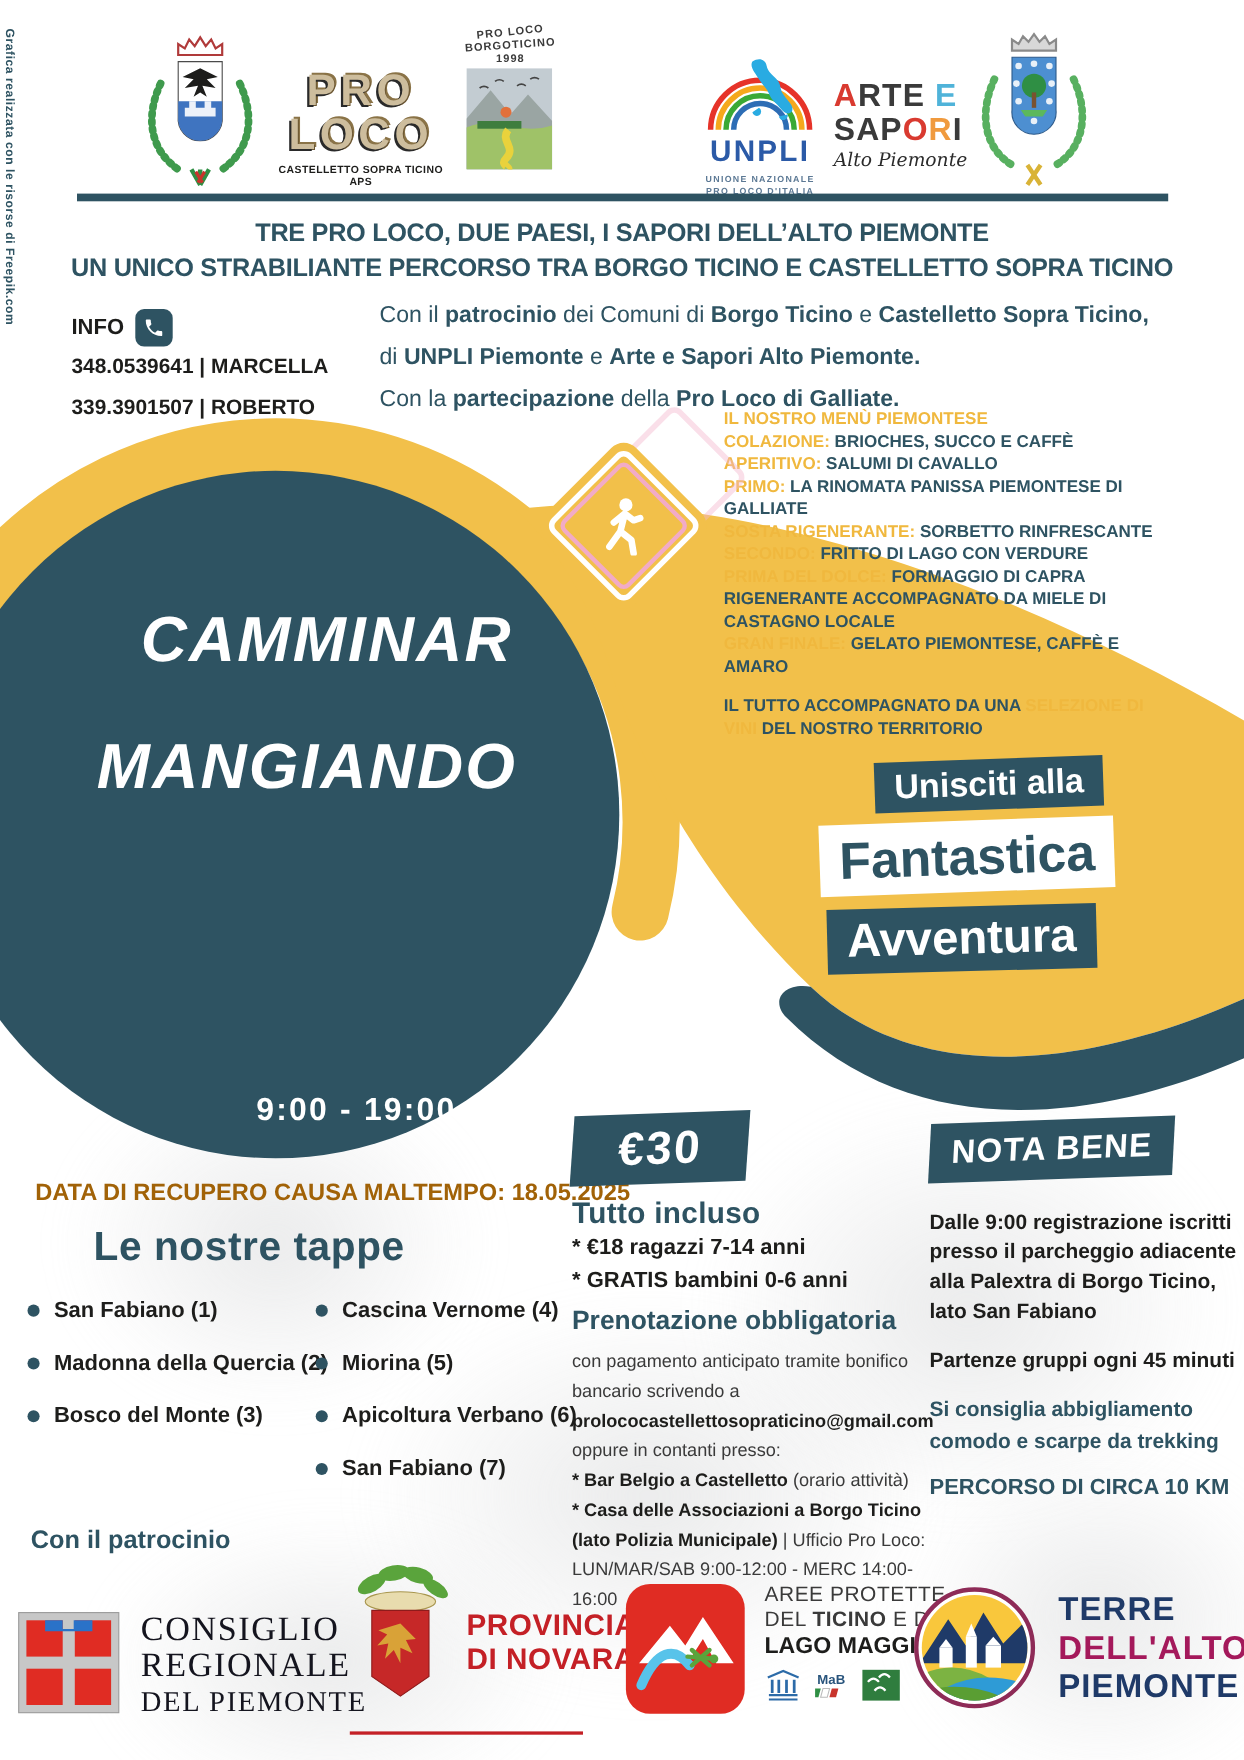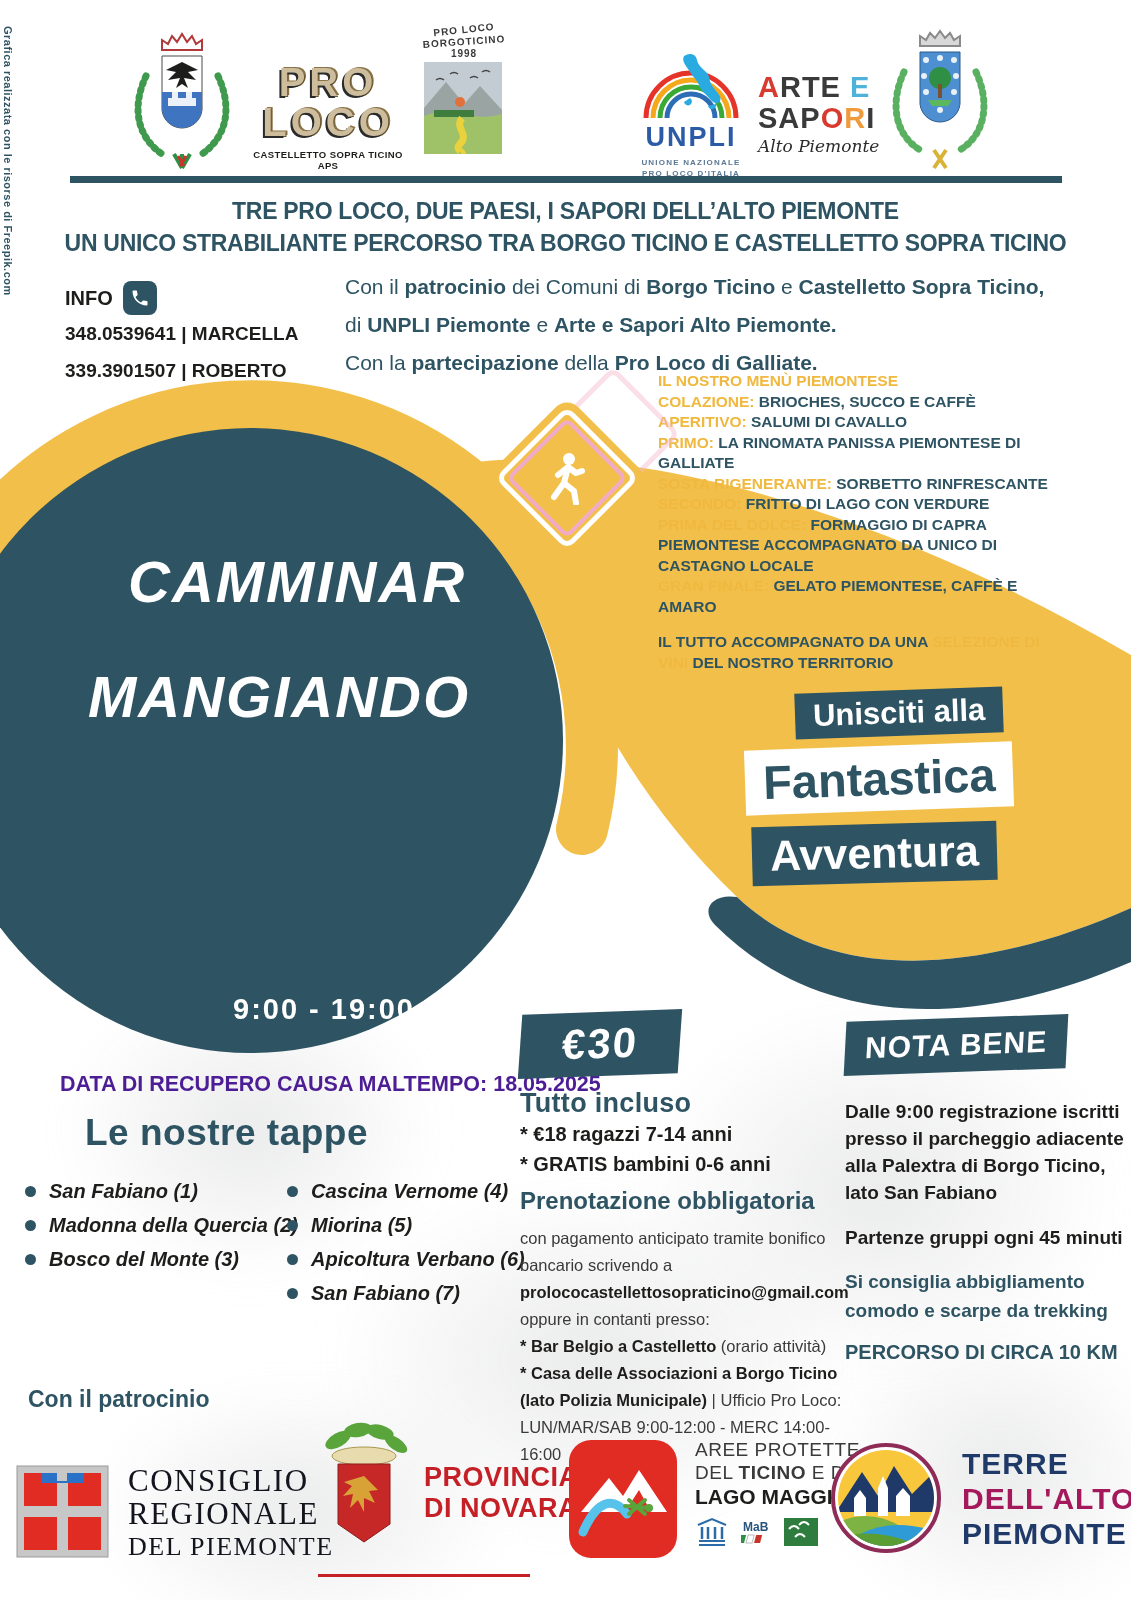--- a/index.html
+++ b/index.html
@@ -49,23 +49,23 @@
   
   .circle{left:-62px;top:428px;width:625px;height:625px;border-radius:50%;background:#2E5362;}
   .ev{position:absolute;font-style:italic;font-weight:900;color:#fff;letter-spacing:2px;white-space:nowrap;}
   .ev.y{color:#F2C04A;}
   .ev-time{position:absolute;font-weight:800;color:#fff;font-size:29px;letter-spacing:2px;}
   
   .badge{padding:5px 18px;font-weight:800;white-space:nowrap;}
   .badge.teal{background:#2E5362;color:#fff;}
   .badge.white{background:#fff;color:#2E5362;}
   
-  .recovery{left:32px;top:1072px;font-size:21.5px;font-weight:800;color:#4c1d95;white-space:nowrap;margin-left:28px;}
+  .recovery{left:32px;top:1072px;font-size:21.5px;font-weight:800;color:#a16207;white-space:nowrap;}
   .stops-title{left:85px;top:1112px;font-size:37px;font-weight:800;color:#2E5362;letter-spacing:.5px;}
-  .stops{display:flex;flex-direction:column;gap:11px;font-style:italic;}
+  .stops{display:flex;flex-direction:column;gap:25px;}
   .stop{display:flex;align-items:center;gap:13px;font-size:20px;font-weight:700;color:#1d1d1b;}
   .dot{width:11px;height:11px;border-radius:50%;background:#2E5362;flex:0 0 auto;}
   
   .pricing{left:520px;top:1012px;width:330px;}
   .price-box{display:inline-block;background:#2E5362;color:#fff;font-size:42px;font-weight:800;
              padding:8px 42px;transform:rotate(-2deg) skewX(-6deg);letter-spacing:2px;}
   .tutto{font-size:27px;font-weight:800;color:#2E5362;margin-top:12px;letter-spacing:.3px;}
   .pbullet{font-size:20px;font-weight:700;color:#1d1d1b;line-height:30px;}
   .prenota{font-size:24px;font-weight:800;color:#2E5362;margin:8px 0 10px 0;}
   .ppara{font-size:16.5px;color:#3a3a3a;line-height:27px;}
@@ -211,21 +211,21 @@
     <div><span>Con la </span><span class="bd">partecipazione</span><span> della </span><span class="bd">Pro Loco di Galliate.</span></div>
   </div>
 
   <div class="abs menu">
     <div><span class="lab">IL NOSTRO MENÙ PIEMONTESE</span><span></span></div>
     <div><span class="lab">COLAZIONE:</span><span> BRIOCHES, SUCCO E CAFFÈ</span></div>
     <div><span class="lab">APERITIVO:</span><span> SALUMI DI CAVALLO</span></div>
     <div><span class="lab">PRIMO:</span><span> LA RINOMATA PANISSA PIEMONTESE DI GALLIATE</span></div>
     <div><span class="lab">SOSTA RIGENERANTE:</span><span> SORBETTO RINFRESCANTE</span></div>
     <div><span class="lab">SECONDO:</span><span> FRITTO DI LAGO CON VERDURE</span></div>
-    <div><span class="lab">PRIMA DEL DOLCE:</span><span> FORMAGGIO DI CAPRA PIEMONTESE ACCOMPAGNATO DA UNICO DI CASTAGNO LOCALE</span></div>
+    <div><span class="lab">PRIMA DEL DOLCE:</span><span> FORMAGGIO DI CAPRA RIGENERANTE ACCOMPAGNATO DA MIELE DI CASTAGNO LOCALE</span></div>
     <div><span class="lab">GRAN FINALE:</span><span> GELATO PIEMONTESE, CAFFÈ E AMARO</span></div>
     <div class="menu-note"><span>IL TUTTO ACCOMPAGNATO DA UNA </span><span class="yl">SELEZIONE DI VINI</span><span> DEL NOSTRO TERRITORIO</span></div>
   </div>
 
   <div class="abs sign-wrap">
     <div class="sign-ghost"></div>
     <div class="sign">
       <div class="sign-in1">
           <div class="sign-in2">
         <svg class="sign-man" width="46" height="54" viewBox="0 0 46 54">

